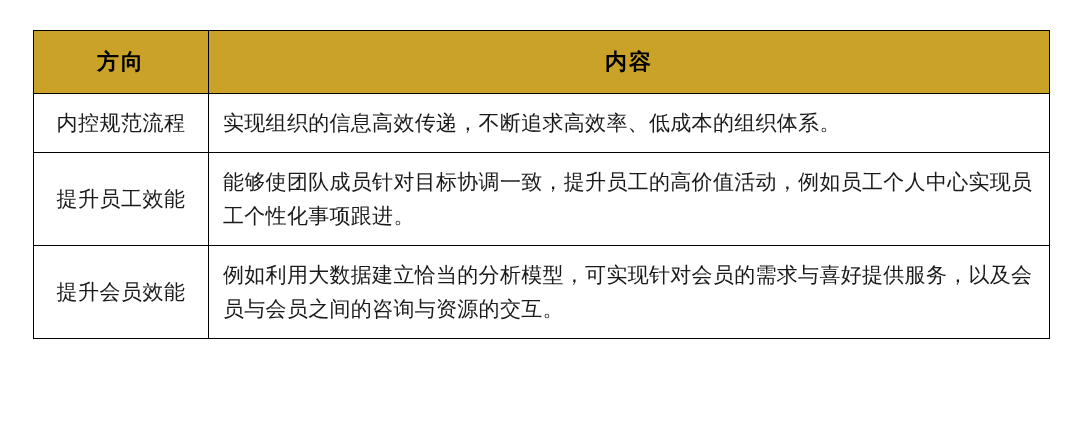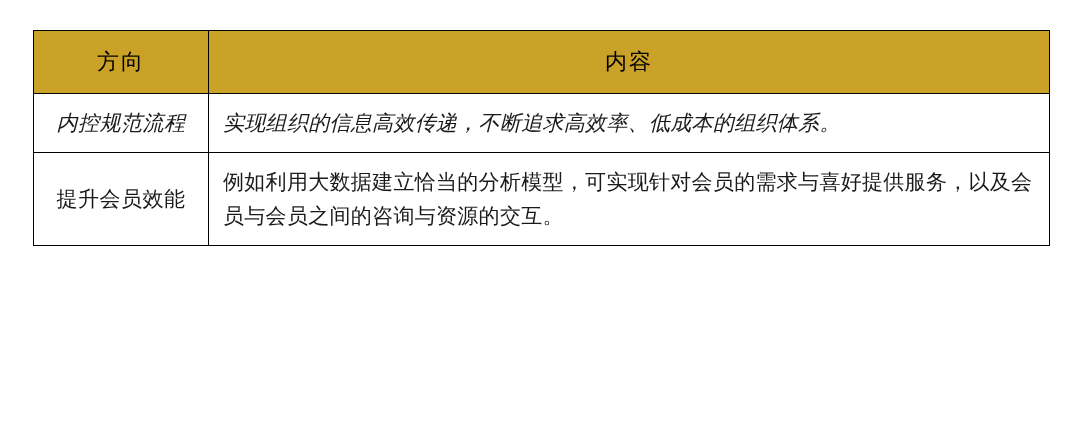--- a/index.html
+++ b/index.html
@@ -36,21 +36,21 @@
 
   table.data-table th,
   table.data-table td {
     border: 1px solid #000000;
     vertical-align: middle;
     box-sizing: border-box;
   }
   thead th {
     background: #c9a227;
     color: #000000;
-    font-weight: 400;
+    font-weight: 700;
     font-size: 22px;
     height: 63px;
     letter-spacing: 2px;
     text-align: center;
     padding: 0 8px;
   }
   tbody td {
     background: #ffffff;
     font-size: 21px;
     line-height: 34px;
@@ -62,21 +62,21 @@
     white-space: nowrap;
     padding: 12px 4px;
   }
   tbody td.content-cell {
     text-align: left;
     padding-left: 14px;
     padding-right: 10px;
     letter-spacing: 0.3px;
     margin-left: 20px;
   }
-  tbody tr.row-1 td { height: 54px; font-style: italic; }
+  tbody tr.row-1 td { height: 54px; }
   tbody tr.row-2 td,
   tbody tr.row-3 td,
   tbody tr.row-4 td { height: 82px; }
 </style>
 </head>
 <body>
 
 <div class="page">
   <div class="table-wrap">
     <table class="data-table">
@@ -88,20 +88,24 @@
         <tr>
           <th>方向</th>
           <th>内容</th>
         </tr>
       </thead>
       <tbody>
         <tr class="row-1">
           <td class="dir-cell">内控规范流程</td>
           <td class="content-cell">实现组织的信息高效传递，不断追求高效率、低成本的组织体系。</td>
         </tr>
+        <tr class="row-3">
+          <td class="dir-cell">提升员工效能</td>
+          <td class="content-cell">能够使团队成员针对目标协调一致，提升员工的高价值活动，例如员工个人中心实现员工个性化事项跟进。</td>
+        </tr>
         <tr class="row-4">
           <td class="dir-cell">提升会员效能</td>
           <td class="content-cell">例如利用大数据建立恰当的分析模型，可实现针对会员的需求与喜好提供服务，以及会员与会员之间的咨询与资源的交互。</td>
         </tr>
       </tbody>
     </table>
   </div>
 </div>
 
 </body></html>

